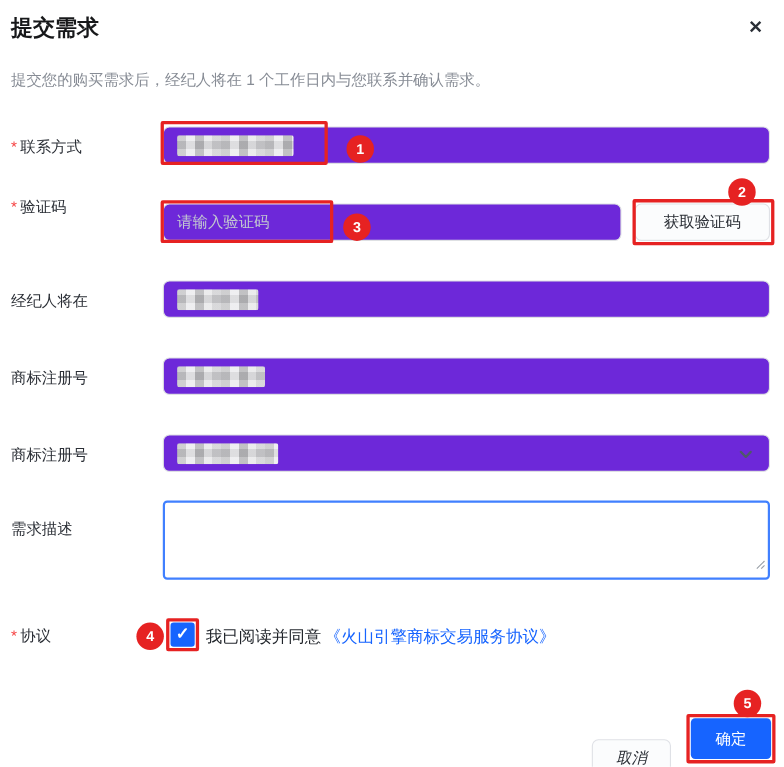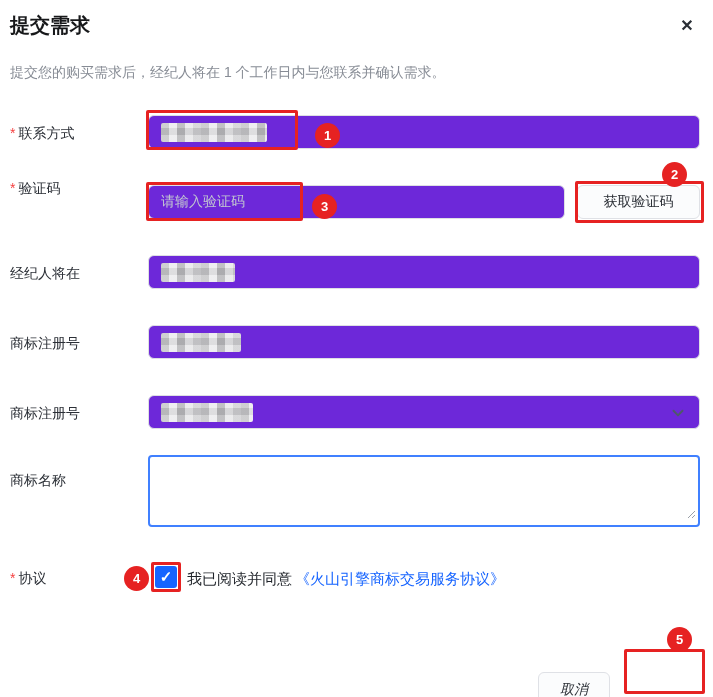--- a/index.html
+++ b/index.html
@@ -116,35 +116,36 @@
   <span class="flabel" style="top:405px">商标注册号</span>
   <div class="input" style="top:395px">
     <div class="mosaic" style="width:92px"></div>
     <span class="select-chevron">
       <svg width="14" height="14" viewBox="0 0 14 14">
           <path d="M2.5 4.8 L7 9.4 L11.5 4.8" stroke="#4e5969" stroke-width="2" fill="none" stroke-linecap="round" stroke-linejoin="round"></path>
         </svg>
     </span>
   </div>
 
-  <span class="flabel" style="top:472px">商标名称</span>
+  <span class="flabel" style="top:472px">需求描述</span>
   <div class="textarea">
     <span class="resize-handle">
       <svg width="10" height="10" viewBox="0 0 10 10">
           <path d="M9 2 L2 9 M9 6 L6 9" stroke="#9aa0a8" stroke-width="1" fill="none"></path>
         </svg>
     </span>
   </div>
 
   <span class="flabel" style="top:570px"><i class="req">*</i><span>协议</span></span>
   <span class="checkbox">✓</span>
   <span class="agree-text">我已阅读并同意</span>
   <a class="agree-link">《火山引擎商标交易服务协议》</a>
 
   <button class="btn btn-plain btn-cancel">取消</button>
+  <button class="btn btn-confirm">确定</button>
 
   <div class="ann-rect ann-rect-1"></div>
   <div class="ann-rect ann-rect-2"></div>
   <div class="ann-rect ann-rect-3"></div>
   <div class="ann-rect ann-rect-4"></div>
   <div class="ann-rect ann-rect-5"></div>
 
   <div class="ann-badge ann-badge-1">1</div>
   <div class="ann-badge ann-badge-2">2</div>
   <div class="ann-badge ann-badge-3">3</div>

